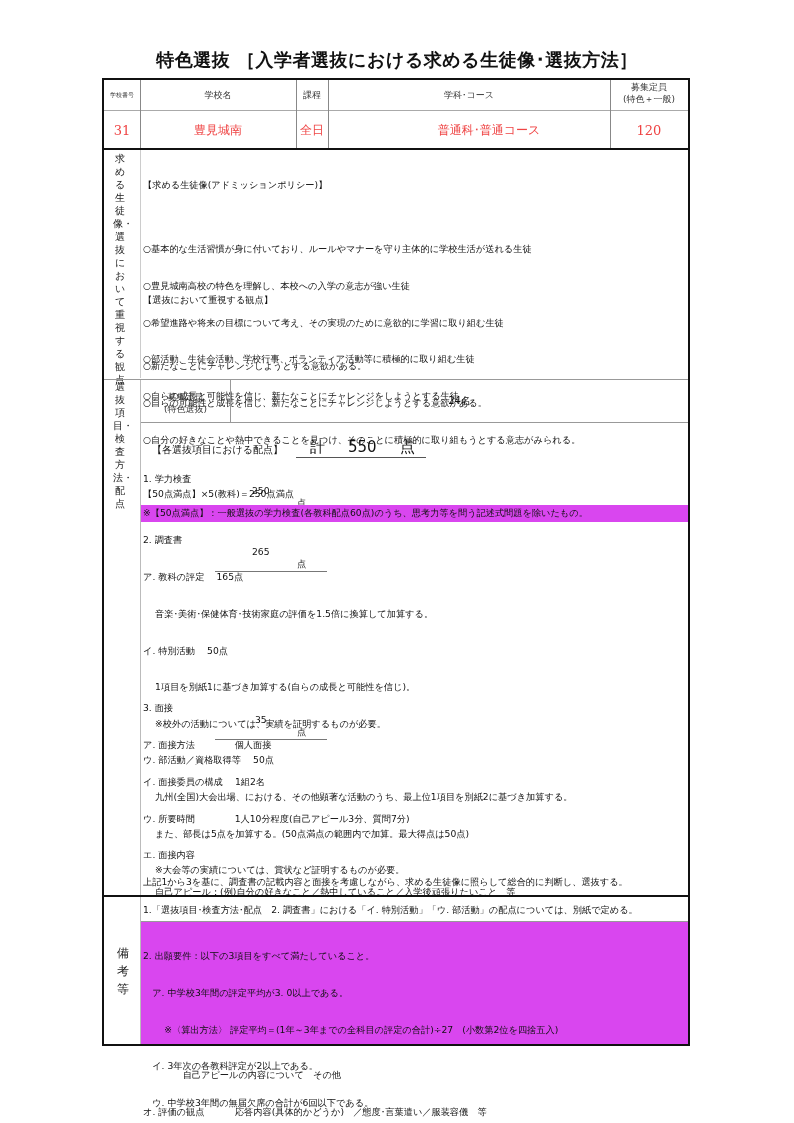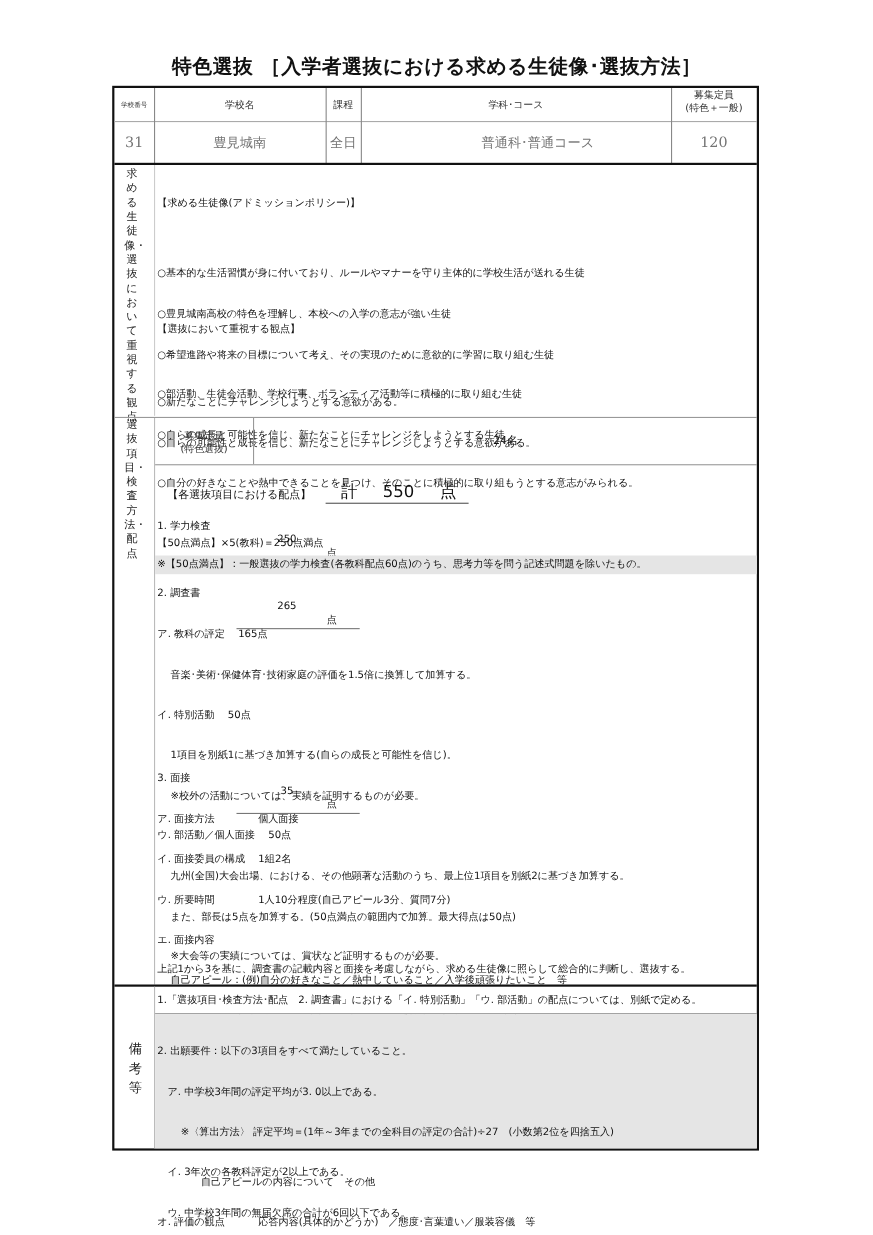--- a/index.html
+++ b/index.html
@@ -6,24 +6,24 @@
   body { width:794px; height:1123px; position:relative; font-family:"DejaVu Sans", "Liberation Sans", sans-serif; color:#111; }
   .title { position:absolute; left:0; width:794px; top:48px; text-align:center; font-size:18px; font-weight:bold; letter-spacing:0.5px; }
   .frame { position:absolute; left:102px; top:78px; width:588px; height:968px; border:2px solid #111; box-sizing:border-box; }
   .abs { position:absolute; box-sizing:border-box; }
   .hline { position:absolute; height:1px; background:#666; }
   .vline { position:absolute; width:1px; background:#888; }
   .hthick { position:absolute; height:2px; background:#111; }
   .cell-c { display:flex; align-items:center; justify-content:center; text-align:center; }
   .hdr { font-size:9px; color:#333; }
   .hdr-small { font-size:6px; color:#333; }
-  .val { font-size:13px; color:#737373; font-family:"DejaVu Serif", "Liberation Serif", serif; }
+  .val { font-size:13px; color:#ef4444; font-family:"DejaVu Serif", "Liberation Serif", serif; }
   .vlabel { font-size:10px; color:#222; line-height:13px; text-align:center; width:14px; word-break:break-all; }
   .txt { font-size:9.2px; line-height:12.2px; color:#111; white-space:pre; }
-  .yellow { background:#e5e5e5; }
+  .yellow { background:#d946ef; }
 </style>
 </head>
 <body>
 
 <div class="title">特色選抜 ［入学者選抜における求める生徒像･選抜方法］</div>
 
 <div class="frame"></div>
 
 <div class="abs cell-c hdr-small" style="left:104px;top:80px;width:36px;height:30px;">学校番号</div>
 <div class="abs cell-c hdr" style="left:140px;top:80px;width:156px;height:30px;">学校名</div>
@@ -104,21 +104,21 @@
 <div class="abs txt" style="left:215px;top:534px;width:112px;border-bottom:1px solid #777;">
   <span style="position:absolute;left:37px;">265</span>
   <span style="position:absolute;left:82px;">点</span>
 </div>
 <div class="abs txt" style="left:143px;top:547px;">
   <div>ア. 教科の評定　 165点</div>
   <div>　 音楽･美術･保健体育･技術家庭の評価を1.5倍に換算して加算する。</div>
   <div>イ. 特別活動　 50点</div>
   <div>　 1項目を別紙1に基づき加算する(自らの成長と可能性を信じ)。</div>
   <div>　 ※校外の活動については、実績を証明するものが必要。</div>
-  <div>ウ. 部活動／個人面接　 50点</div>
+  <div>ウ. 部活動／資格取得等　 50点</div>
   <div>　 九州(全国)大会出場、における、その他顕著な活動のうち、最上位1項目を別紙2に基づき加算する。</div>
   <div>　 また、部長は5点を加算する。(50点満点の範囲内で加算。最大得点は50点)</div>
   <div>　 ※大会等の実績については、賞状など証明するものが必要。</div>
 </div>
 
 <div class="abs txt" style="left:143px;top:702px;">3. 面接</div>
 <div class="abs txt" style="left:215px;top:702px;width:112px;border-bottom:1px solid #777;">
   <span style="position:absolute;left:40px;">35</span>
   <span style="position:absolute;left:82px;">点</span>
 </div>

